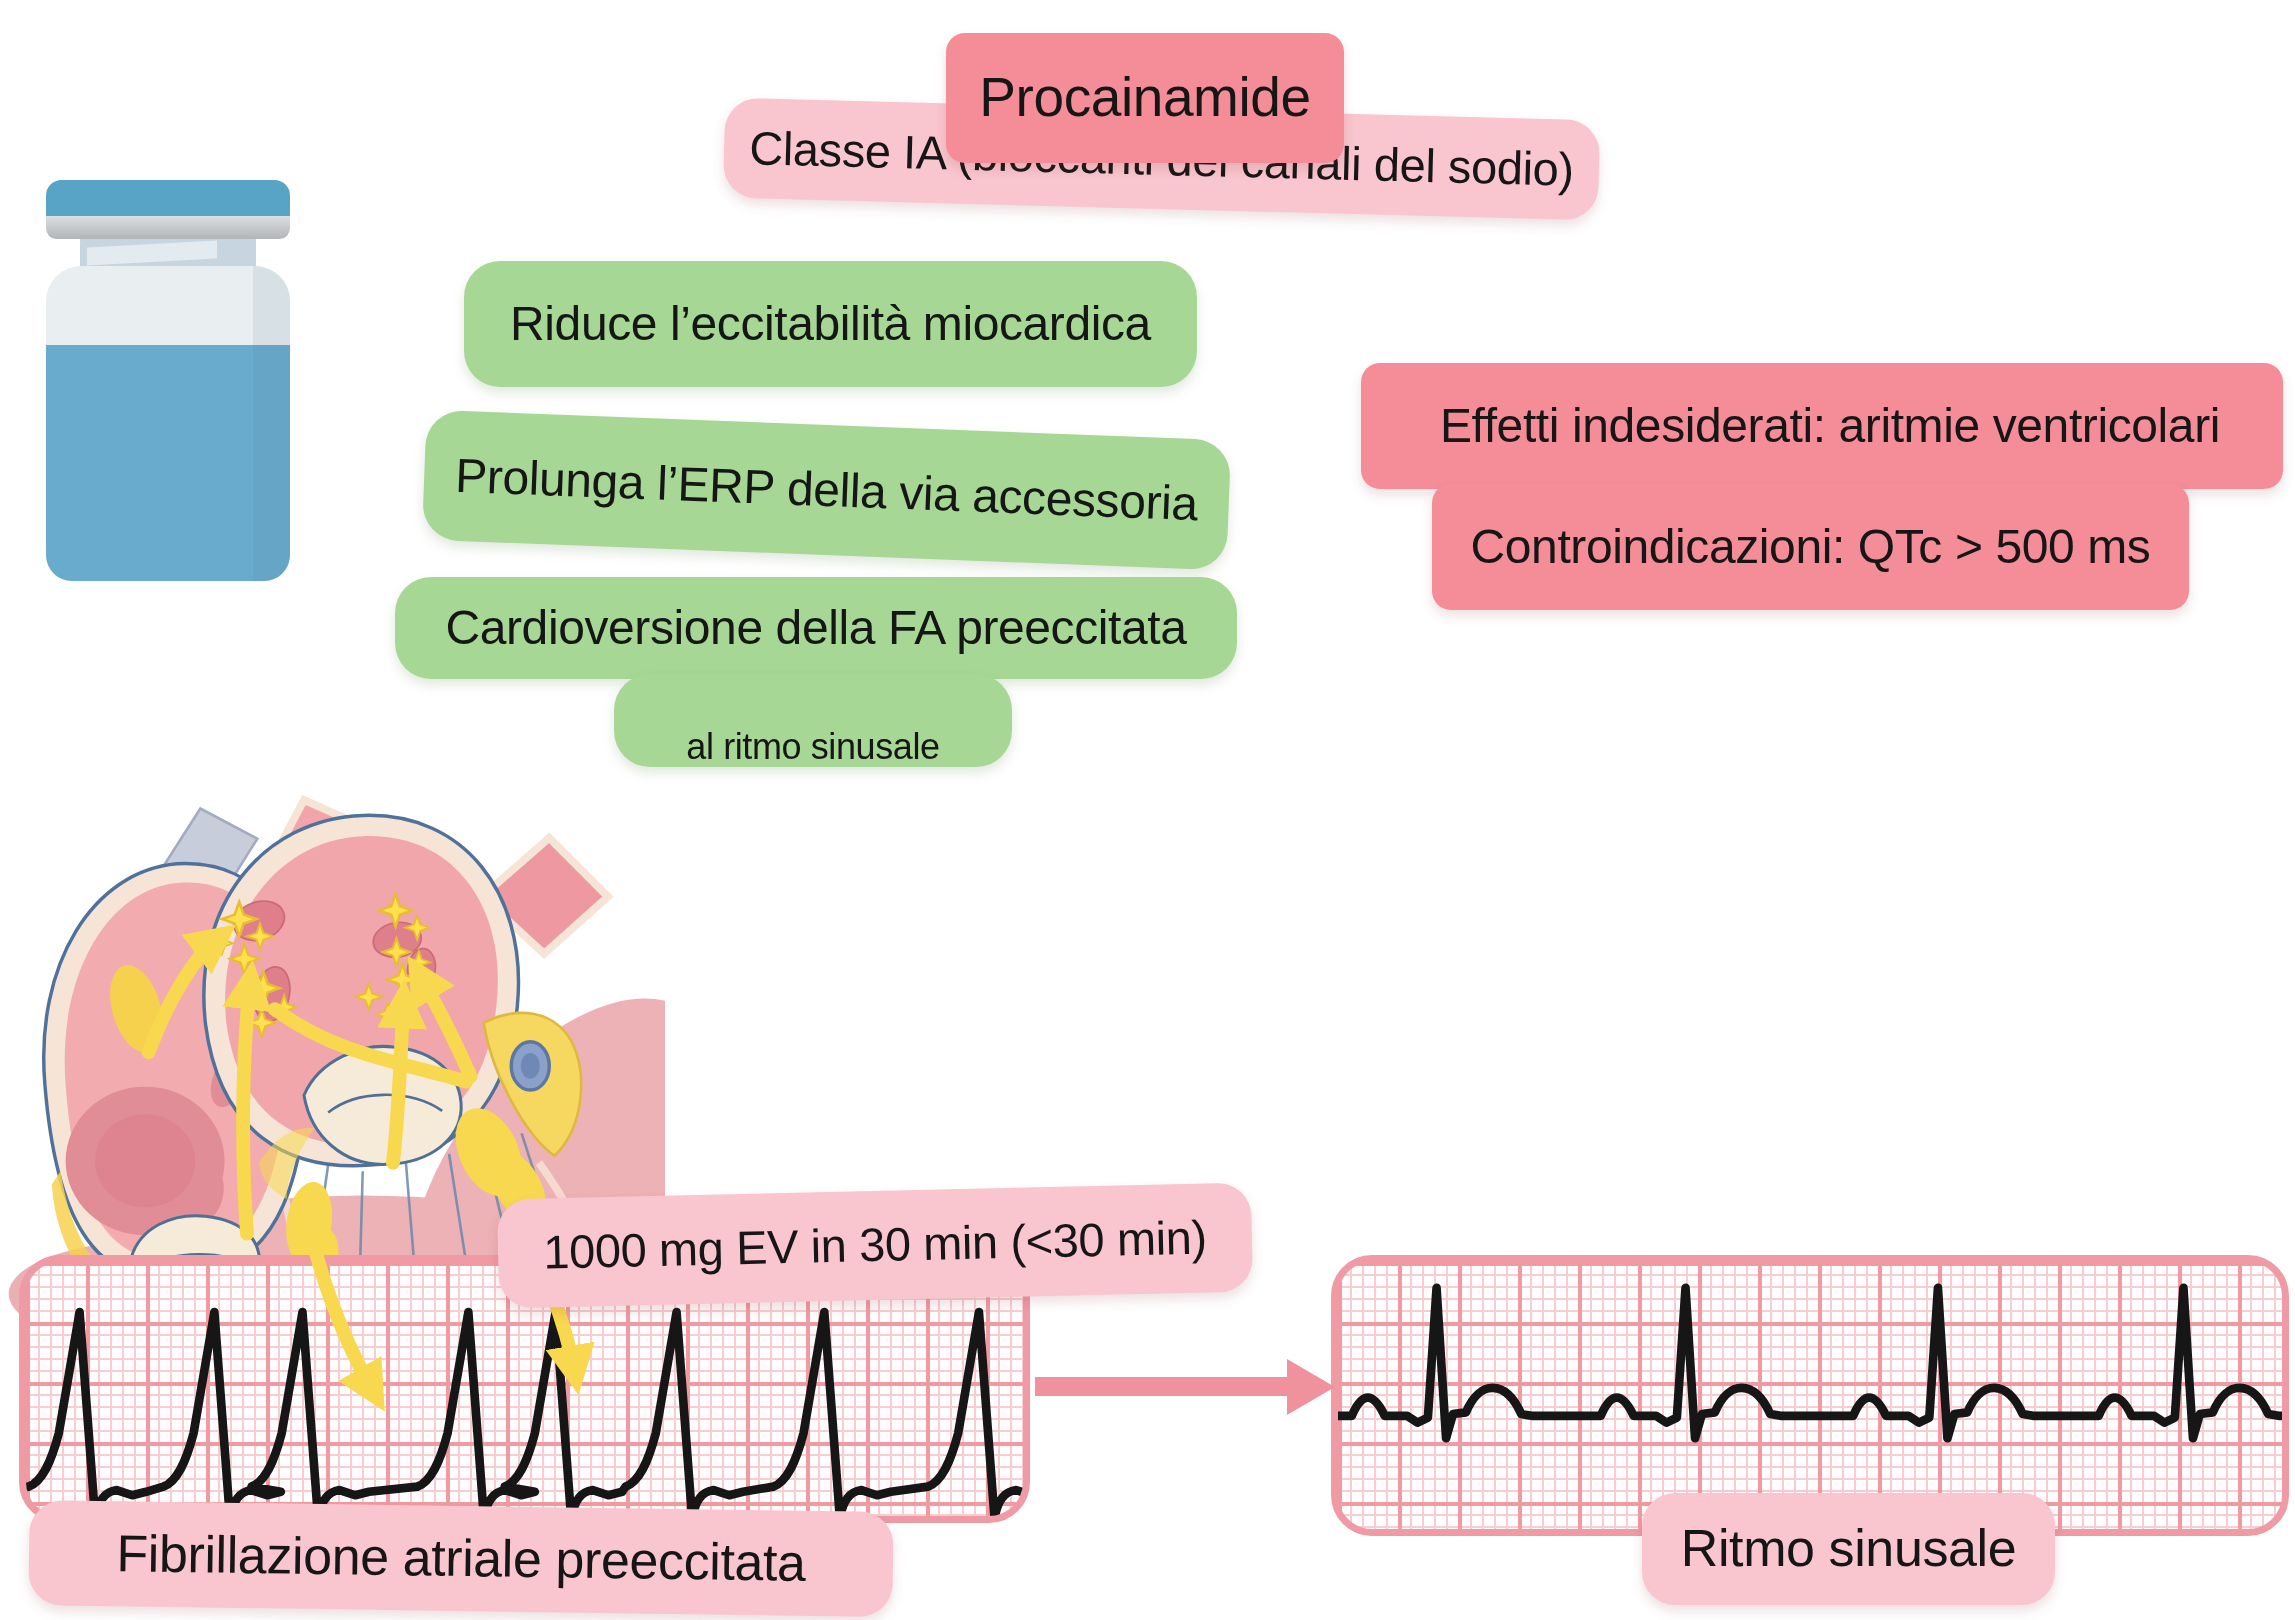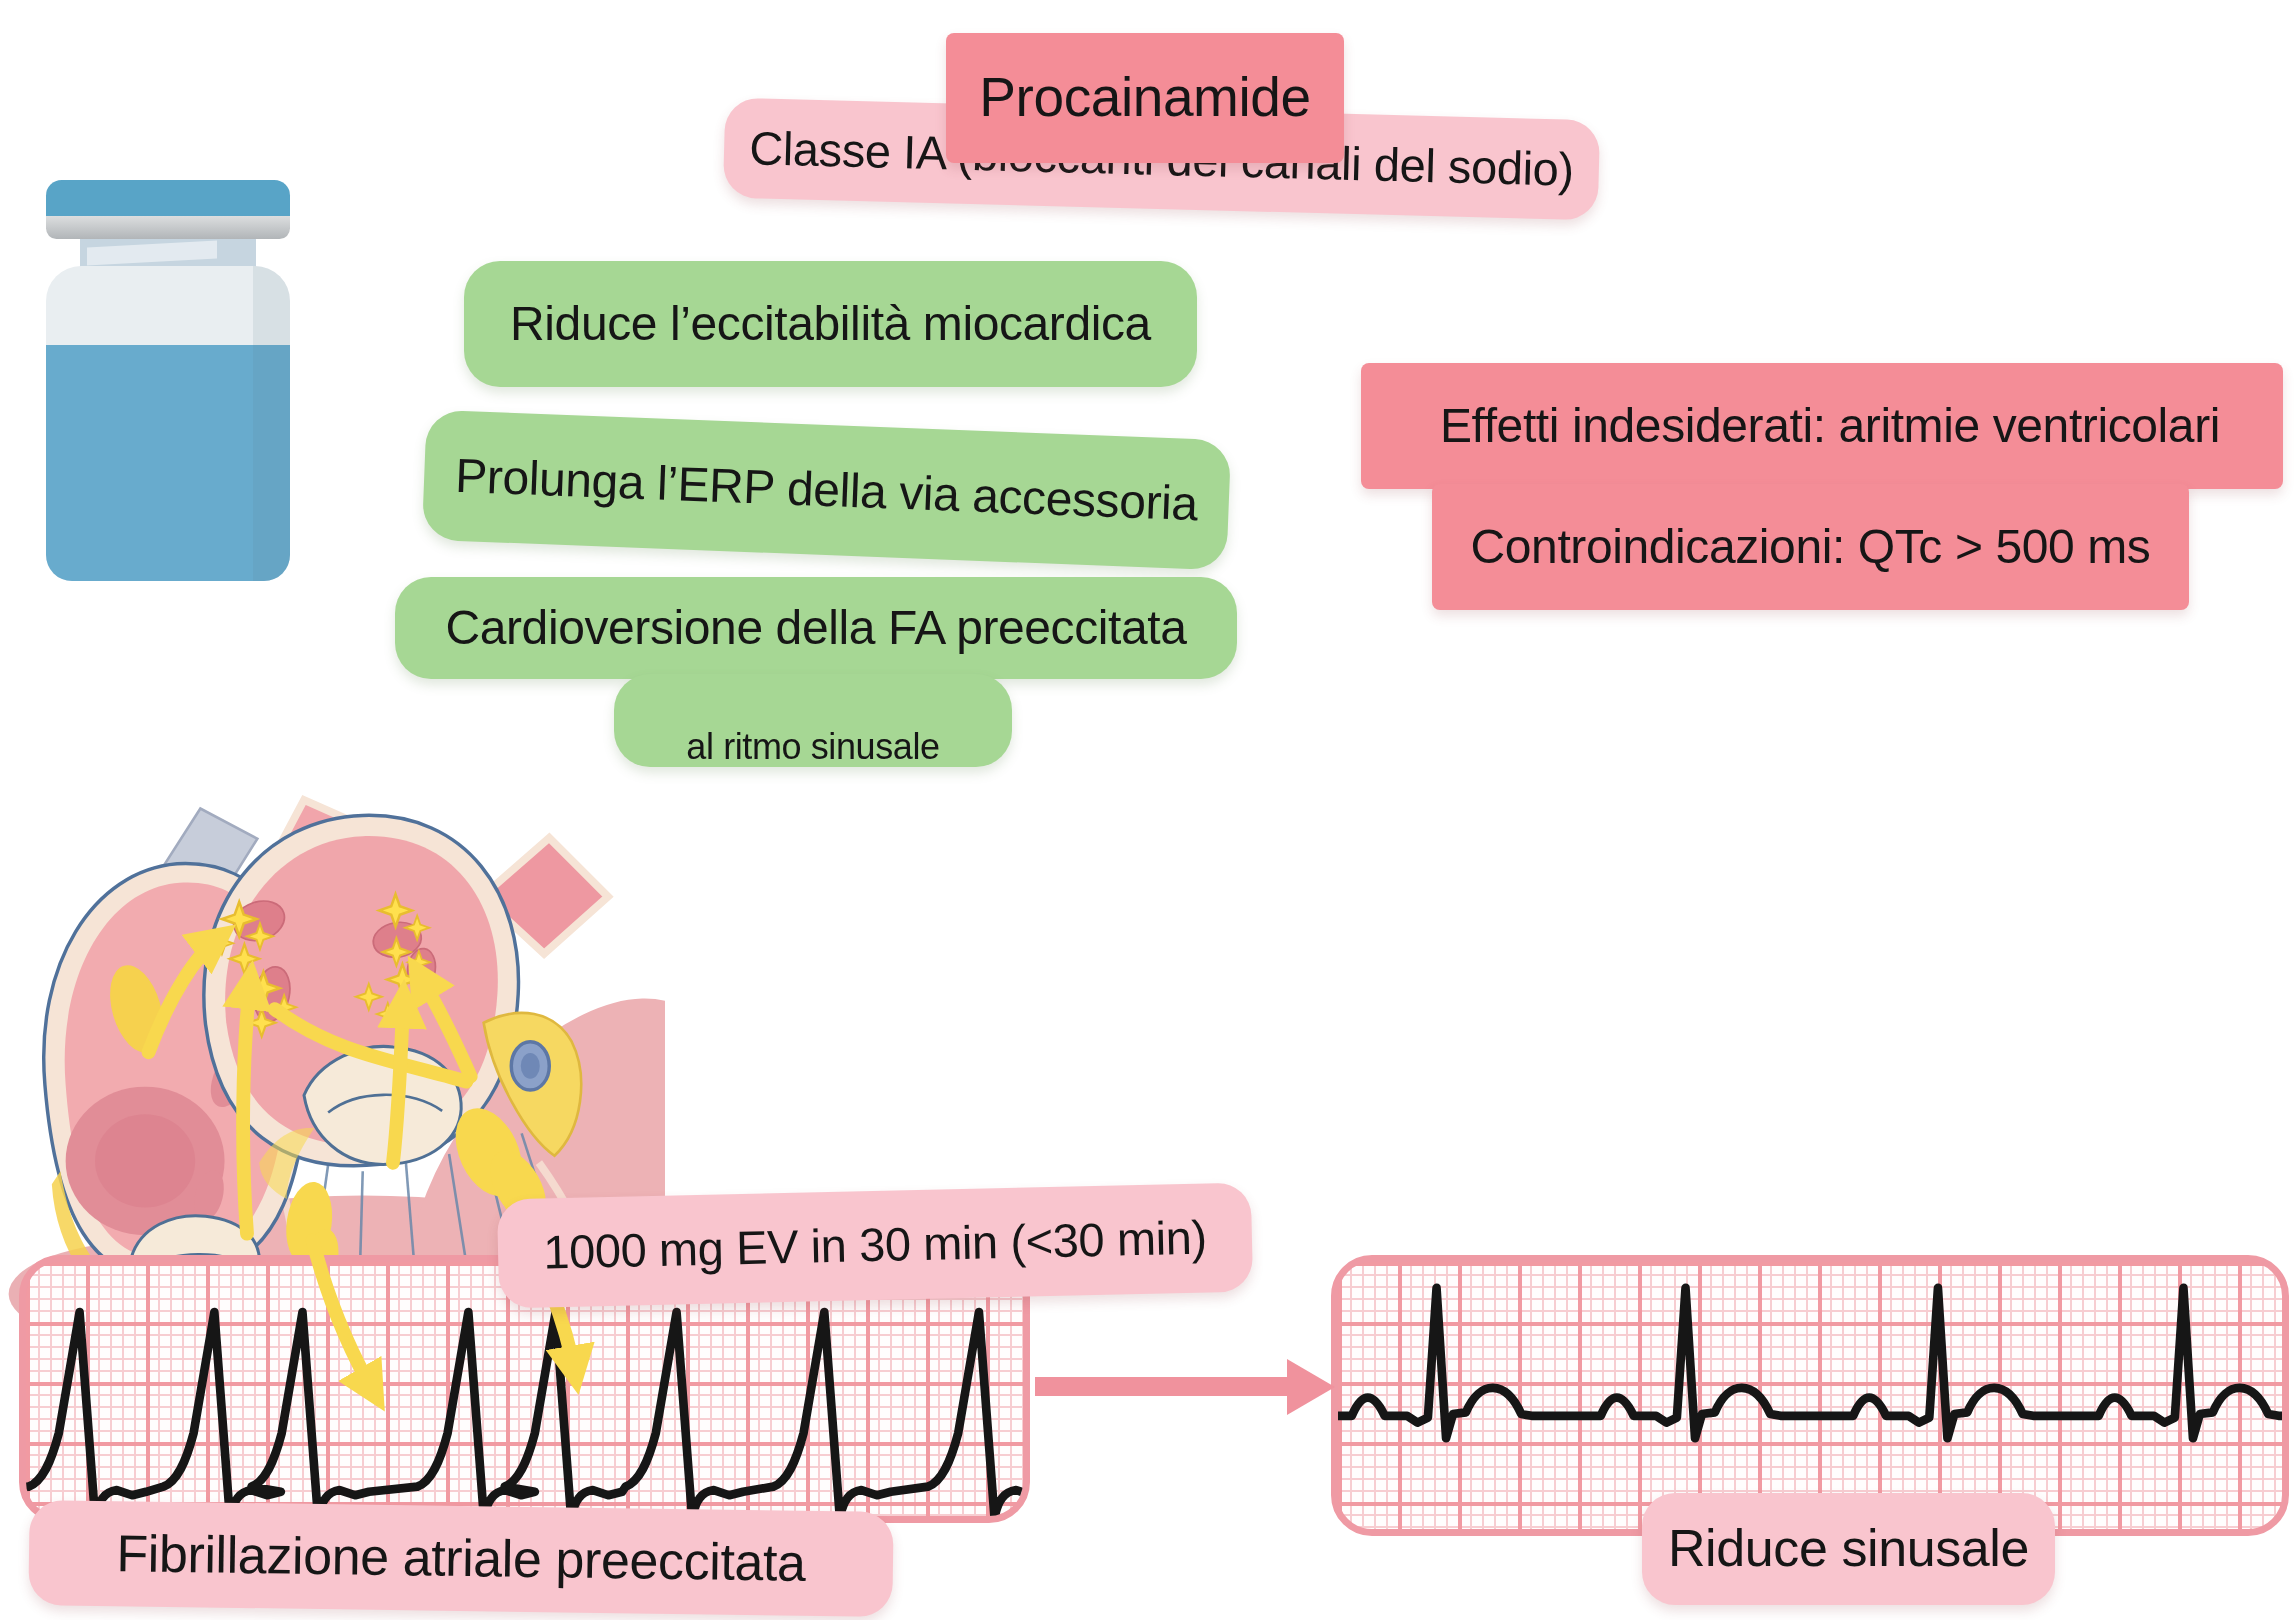--- a/index.html
+++ b/index.html
@@ -4,21 +4,21 @@
 <style>
   html,body{margin:0;padding:0;background:#ffffff;}
   body{width:2295px;height:1621px;position:relative;overflow:hidden;
        font-family:"Liberation Sans","DejaVu Sans",sans-serif;color:#161616;}
   .canvas{position:absolute;inset:0;}
 
   
   .badge{position:absolute;display:flex;align-items:center;justify-content:center;
          text-align:center;line-height:1.15;letter-spacing:-0.4px;
          box-shadow:0 6px 12px rgba(140,60,70,.16);}
-  .badge.salmon{background:var(--salmon);border-radius:8px;}
+  .badge.salmon{background:var(--salmon);border-radius:19px;}
   .badge.lightpink{background:var(--lightpink);border-radius:33px;}
   .badge.green{background:var(--green);border-radius:36px;box-shadow:0 6px 12px rgba(90,130,70,.18);}
 
   .title-badge{left:946px;top:33px;width:398px;height:130px;font-size:55px;font-weight:500;z-index:6;}
   .subtitle-badge{left:724px;top:109px;width:875px;height:100px;font-size:47px;transform:rotate(1.5deg);z-index:5;}
   .g1{left:464px;top:261px;width:733px;height:126px;font-size:48px;}
   .g2{left:424px;top:425px;width:805px;height:130px;font-size:48px;transform:rotate(2.2deg);}
   .g3a{left:395px;top:577px;width:842px;height:102px;font-size:48px;border-radius:33px 33px 26px 26px;}
   .g3b{left:614px;top:674px;width:398px;height:93px;font-size:36px;border-radius:0 0 33px 33px;box-shadow:0 6px 12px rgba(90,130,70,.18);align-items:flex-end;}
   .p1{left:1361px;top:363px;width:906px;height:126px;font-size:48px;padding-left:16px;}
@@ -219,17 +219,17 @@
 
   <div class="t-arrow"></div>
 
   <div class="badge lightpink dose-badge">
     <span>1000 mg EV in 30 min (&lt;30 min)</span>
   </div>
   <div class="badge lightpink fa-label">
     <span>Fibrillazione atriale preeccitata</span>
   </div>
   <div class="badge lightpink rs-label">
-    <span>Riduce sinusale</span>
+    <span>Ritmo sinusale</span>
   </div>
 
 </div>
 
 
 </body></html>

